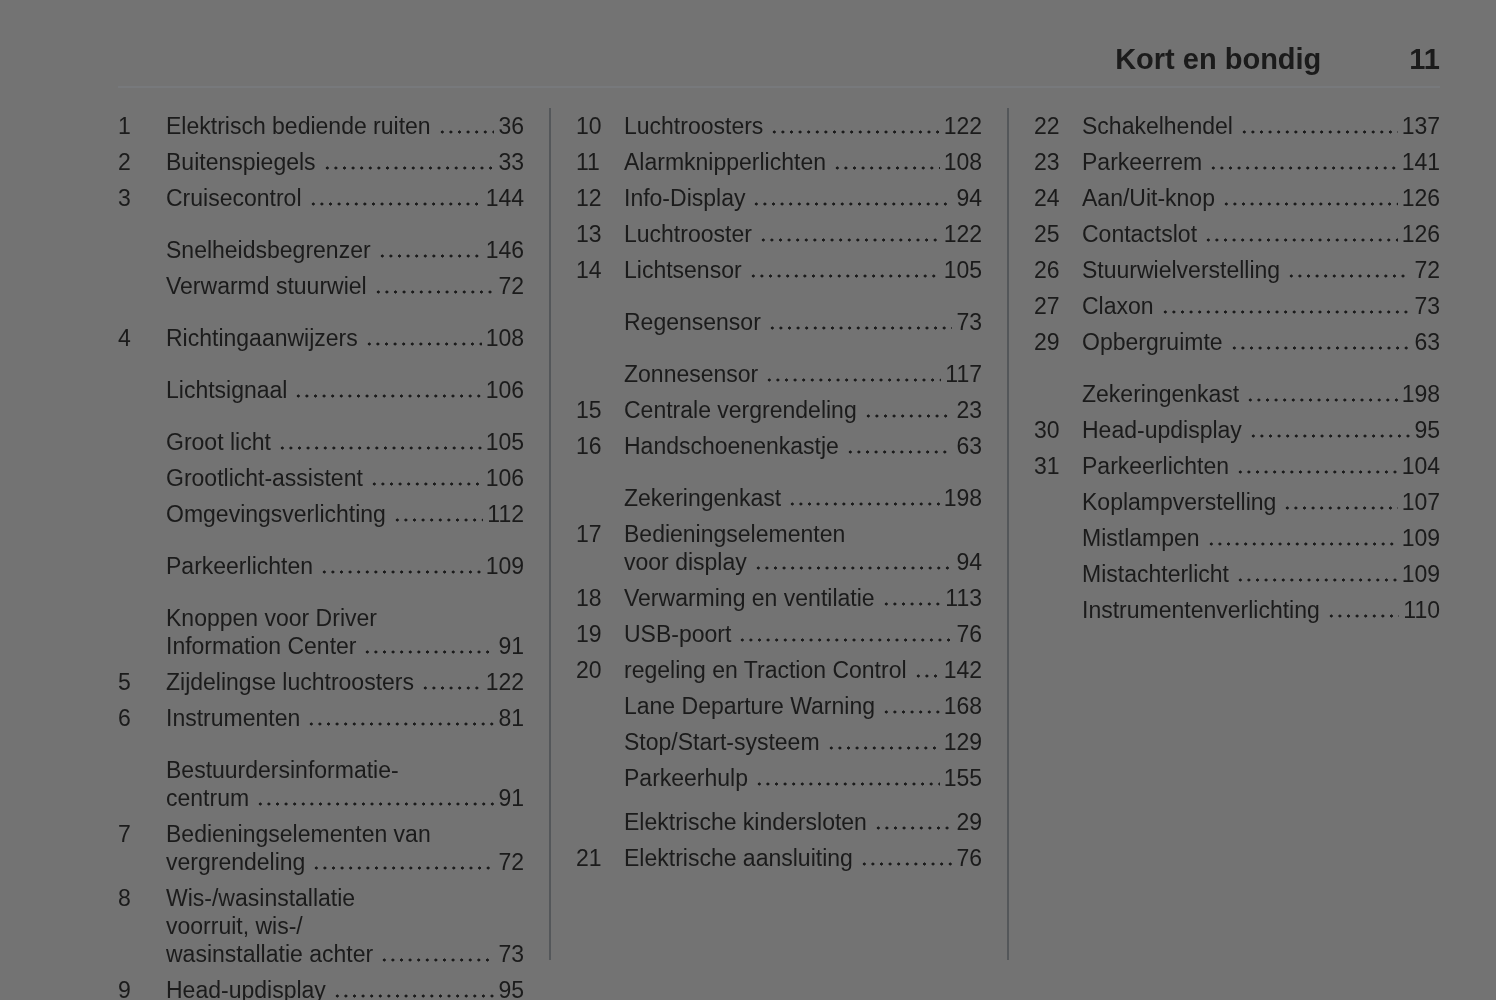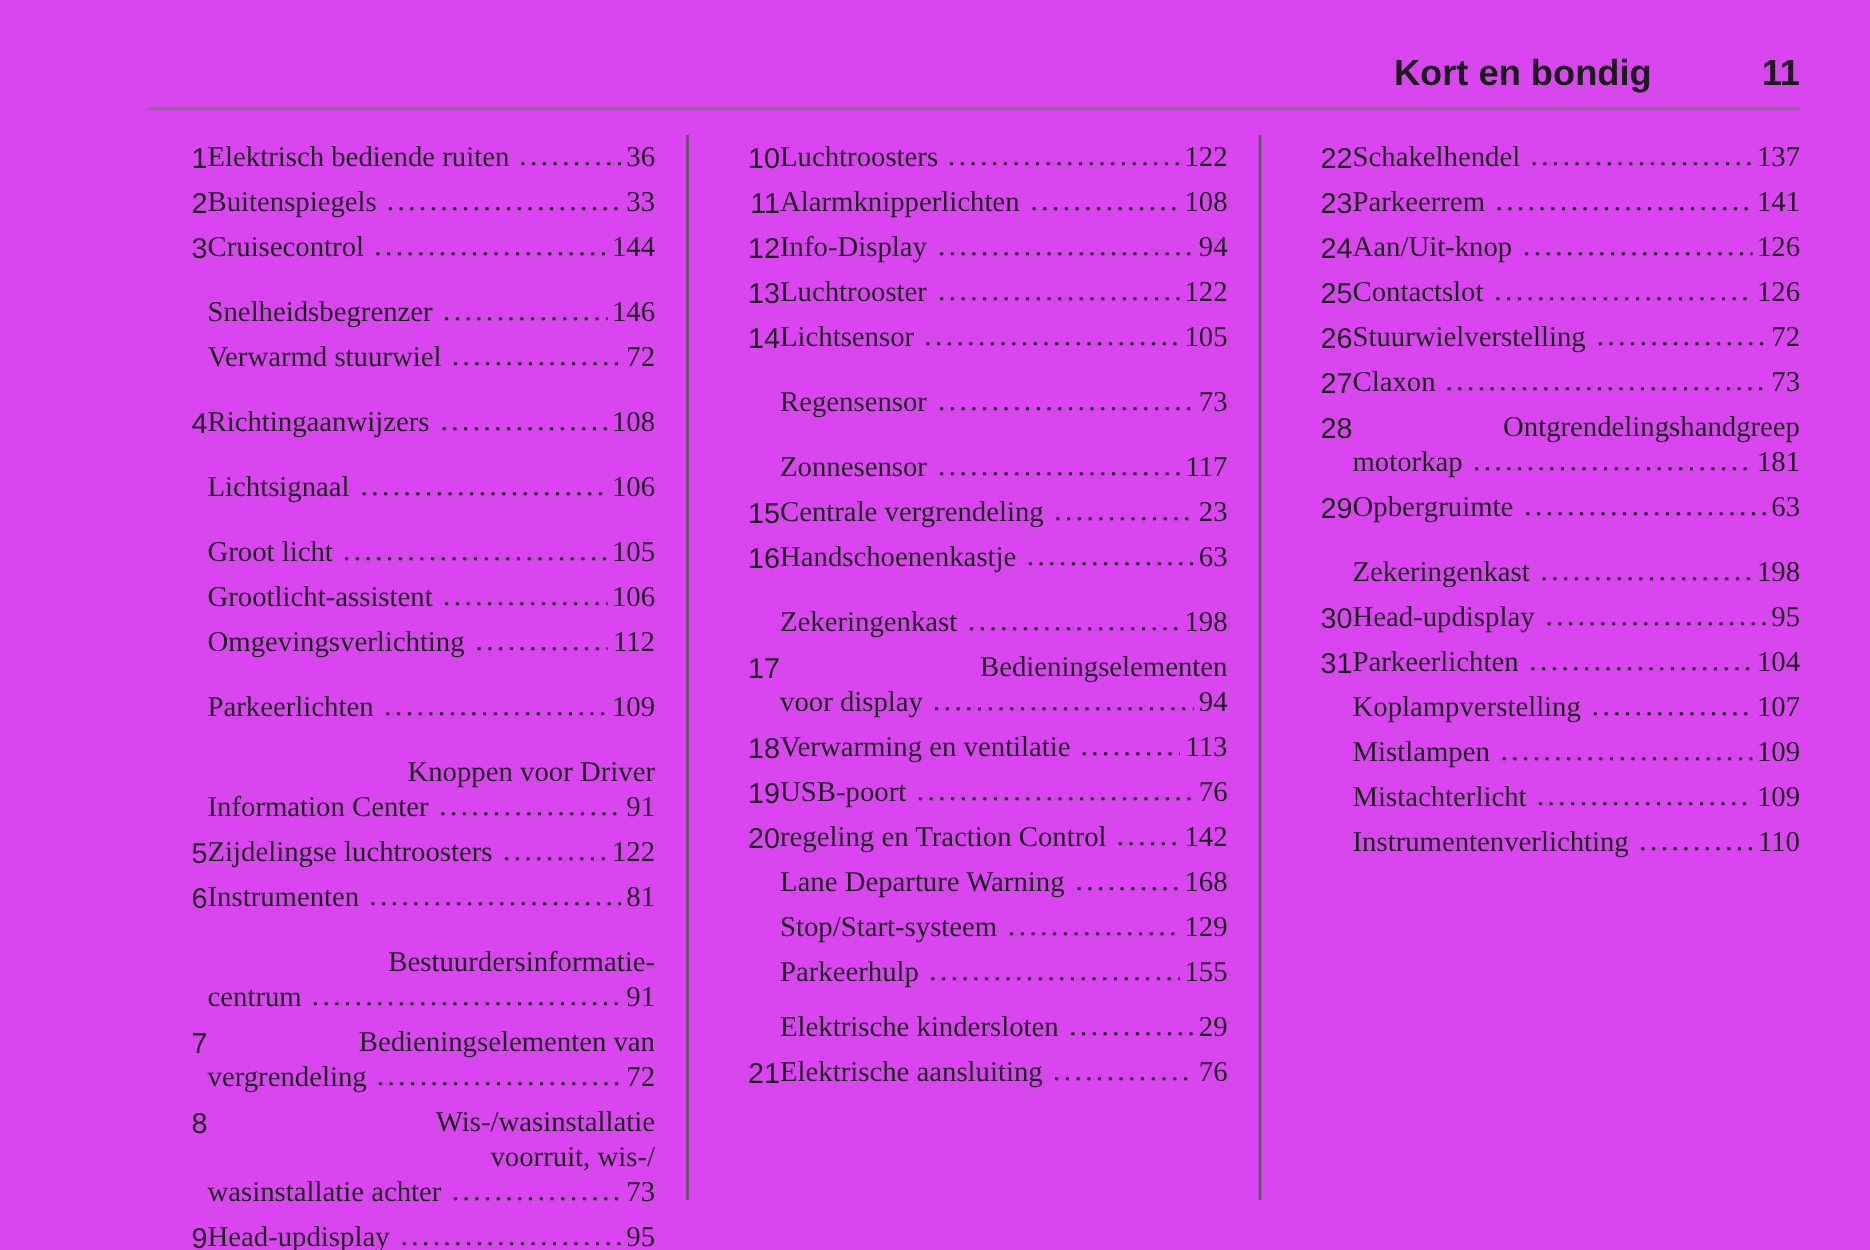--- a/index.html
+++ b/index.html
@@ -12,22 +12,21 @@
     height: 1000px;
     overflow: hidden;
     font-family: "Liberation Sans", sans-serif;
     color: #1b1b1b;
   }
   .sheet {
     box-sizing: border-box;
     width: 1496px;
     height: 1000px;
     padding: 44px 56px 0 118px;
-    background: #d946ef;
-    text-align: right;
+    background: #737373;
   }
   .header-row {
     display: flex;
     justify-content: flex-end;
     align-items: baseline;
     font-weight: bold;
     font-size: 29px;
     line-height: 1.1;
   }
   .header-page {
@@ -63,21 +62,20 @@
   .entry.gap {
     margin-top: 24px;
   }
   .num {
     flex: 0 0 48px;
     white-space: nowrap;
   }
   .body {
     flex: 1 1 auto;
     min-width: 0;
-    font-family: Liberation Serif, serif;
   }
   .line {
     display: block;
     white-space: nowrap;
   }
   .lastline {
     display: flex;
     align-items: baseline;
   }
   .lbl {
@@ -550,31 +548,20 @@
           <span class="num">27</span>
           <span class="body">
             <span class="lastline">
               <span class="lbl">Claxon</span>
               <span class="dots"></span>
               <span class="pg">73</span>
             </span>
           </span>
         </div>
         <div class="entry">
-          <span class="num">28</span>
-          <span class="body">
-            <span class="line">Ontgrendelingshandgreep</span>
-            <span class="lastline">
-              <span class="lbl">motorkap</span>
-              <span class="dots"></span>
-              <span class="pg">181</span>
-            </span>
-          </span>
-        </div>
-        <div class="entry">
           <span class="num">29</span>
           <span class="body">
             <span class="lastline">
               <span class="lbl">Opbergruimte</span>
               <span class="dots"></span>
               <span class="pg">63</span>
             </span>
           </span>
         </div>
         <div class="entry gap">

